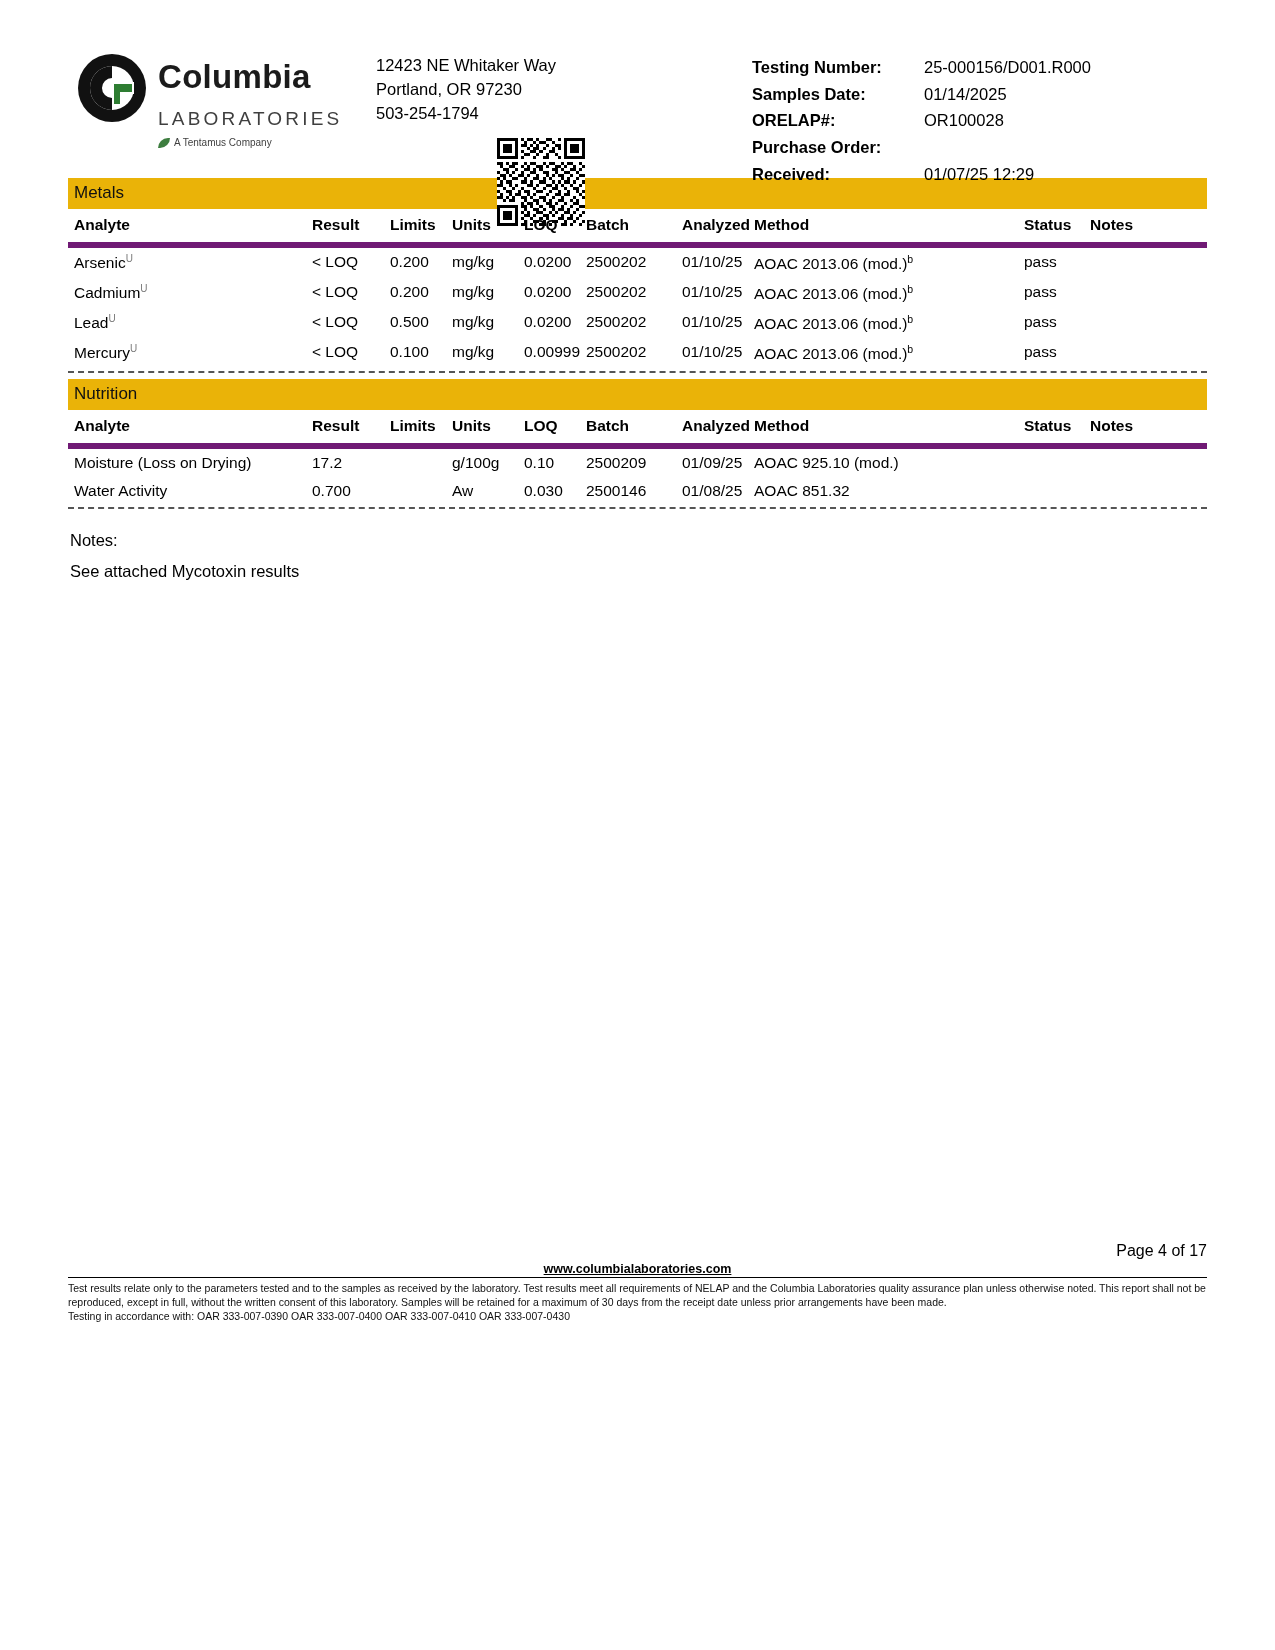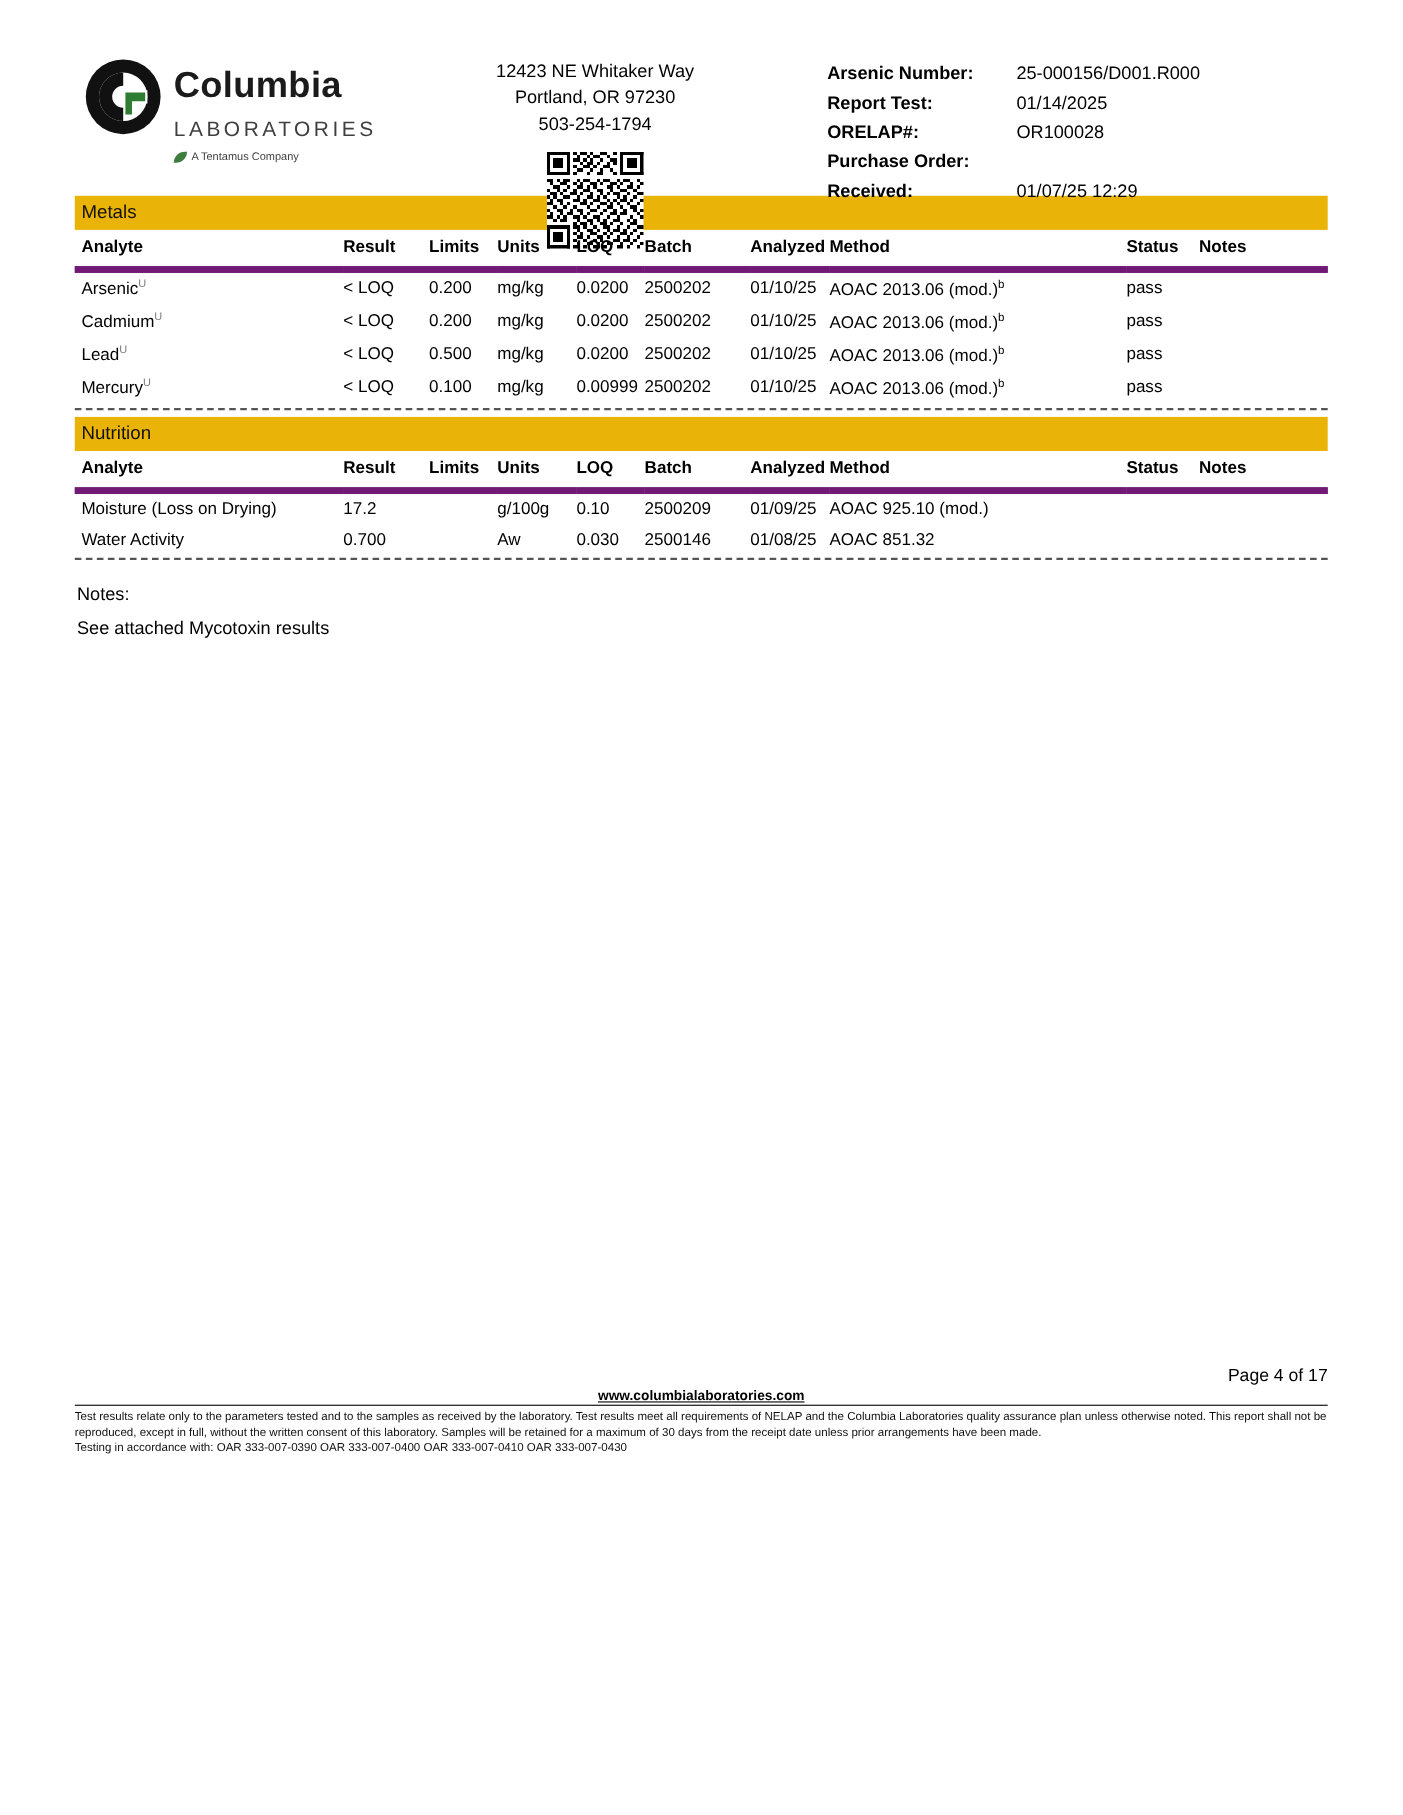--- a/index.html
+++ b/index.html
@@ -71,21 +71,20 @@
   .leaf {
     display: inline-block;
     width: 12px;
     height: 10px;
     background: #3d7d3f;
     border-radius: 10px 0 10px 0;
   }
 
   .addr-block {
     width: 330px;
-    text-align: center;
     font-size: 16.5px;
     line-height: 1.45;
     padding-top: 2px;
   }
   .qr {
     margin: 12px auto 0;
     width: 88px;
     height: 88px;
   }
 
@@ -468,25 +467,25 @@
               <rect x="21" y="28" width="2" height="1"></rect>
               <rect x="24" y="28" width="1" height="1"></rect>
               <rect x="27" y="28" width="1" height="1"></rect>
           </g>
         </svg>
       </div>
     </div>
 
     <div class="meta-block">
       <div class="meta-row">
-        <div class="meta-label">Arsenic Number:</div>
+        <div class="meta-label">Testing Number:</div>
         <div class="meta-value">25-000156/D001.R000</div>
       </div>
       <div class="meta-row">
-        <div class="meta-label">Report Test:</div>
+        <div class="meta-label">Samples Date:</div>
         <div class="meta-value">01/14/2025</div>
       </div>
       <div class="meta-row">
         <div class="meta-label">ORELAP#:</div>
         <div class="meta-value">OR100028</div>
       </div>
       <div class="meta-row">
         <div class="meta-label">Purchase Order:</div>
         <div class="meta-value"></div>
       </div>

